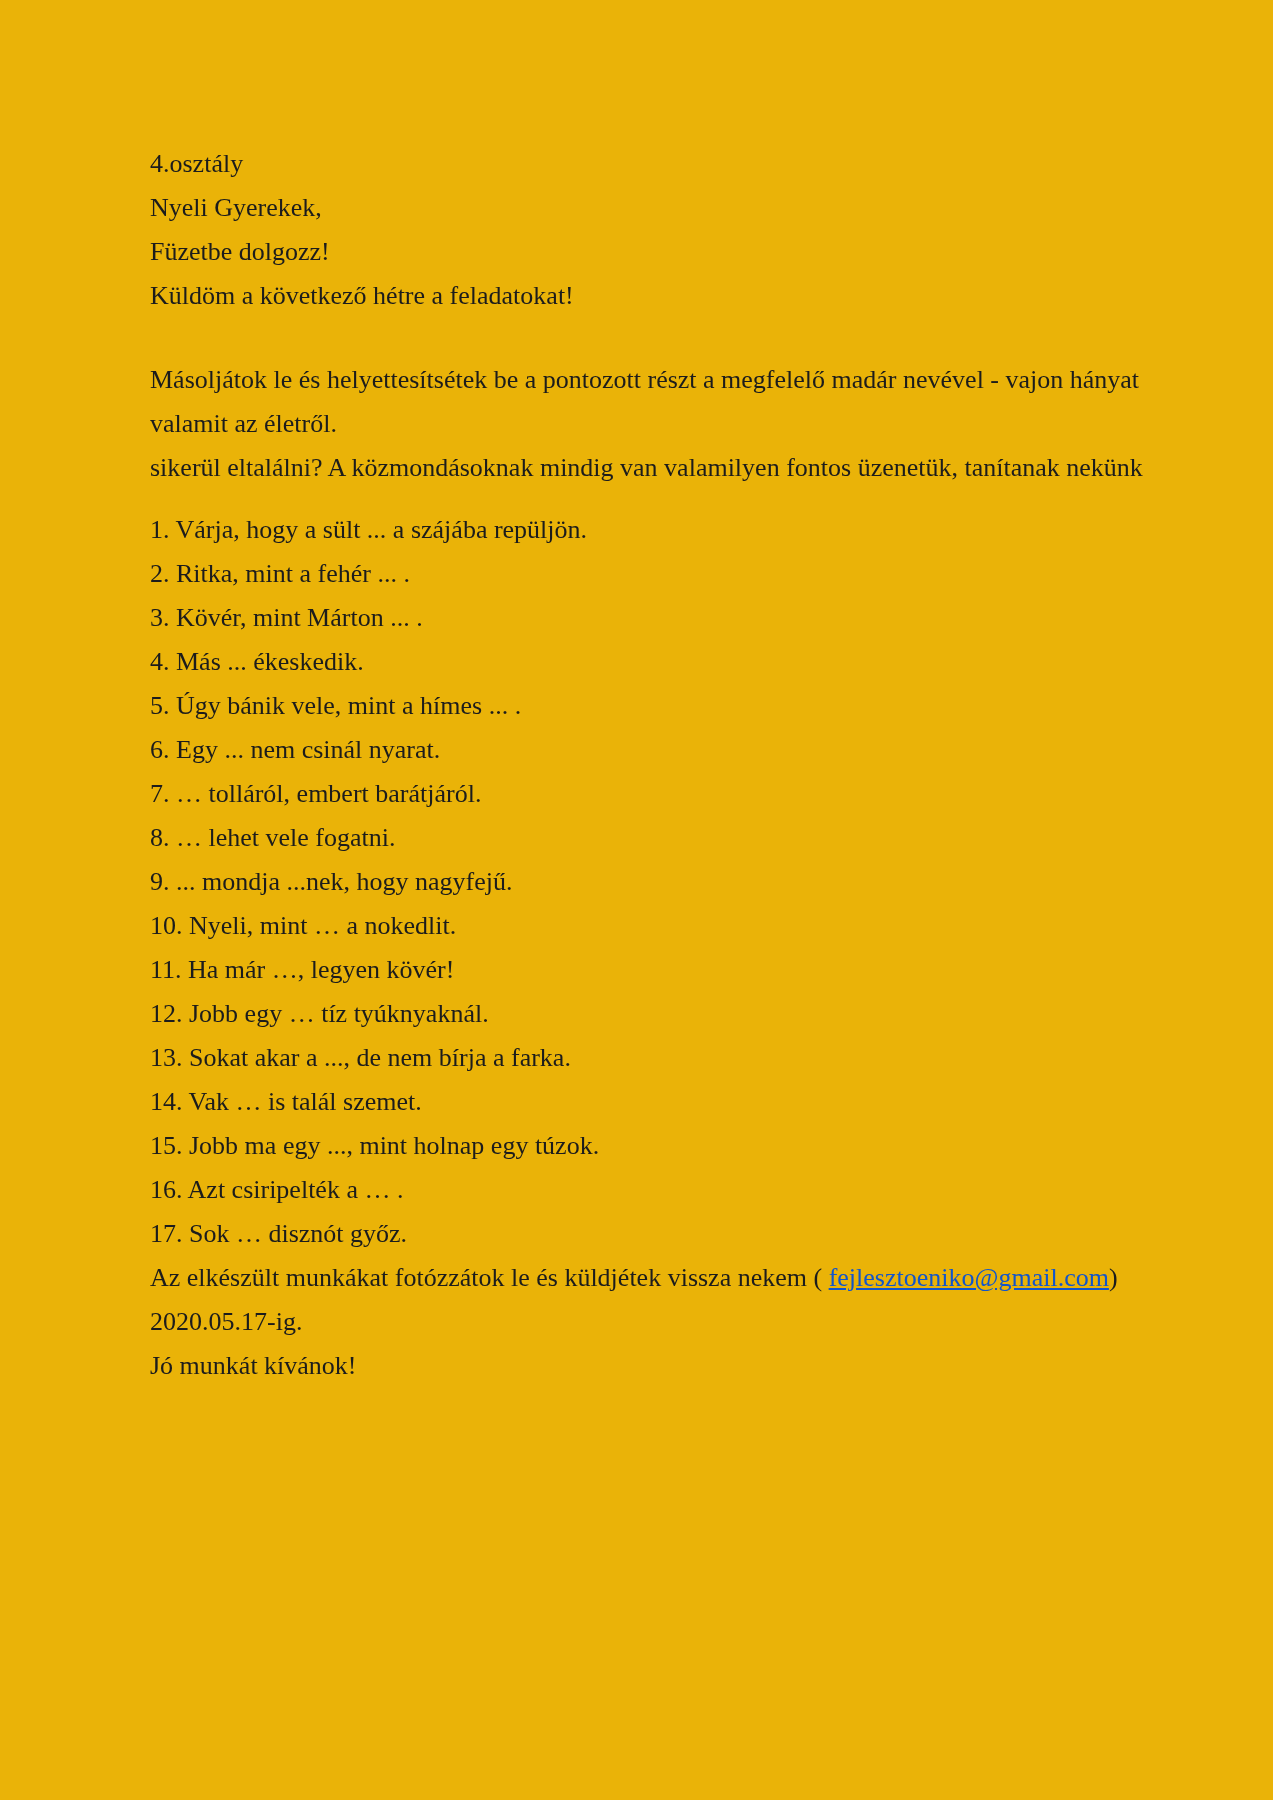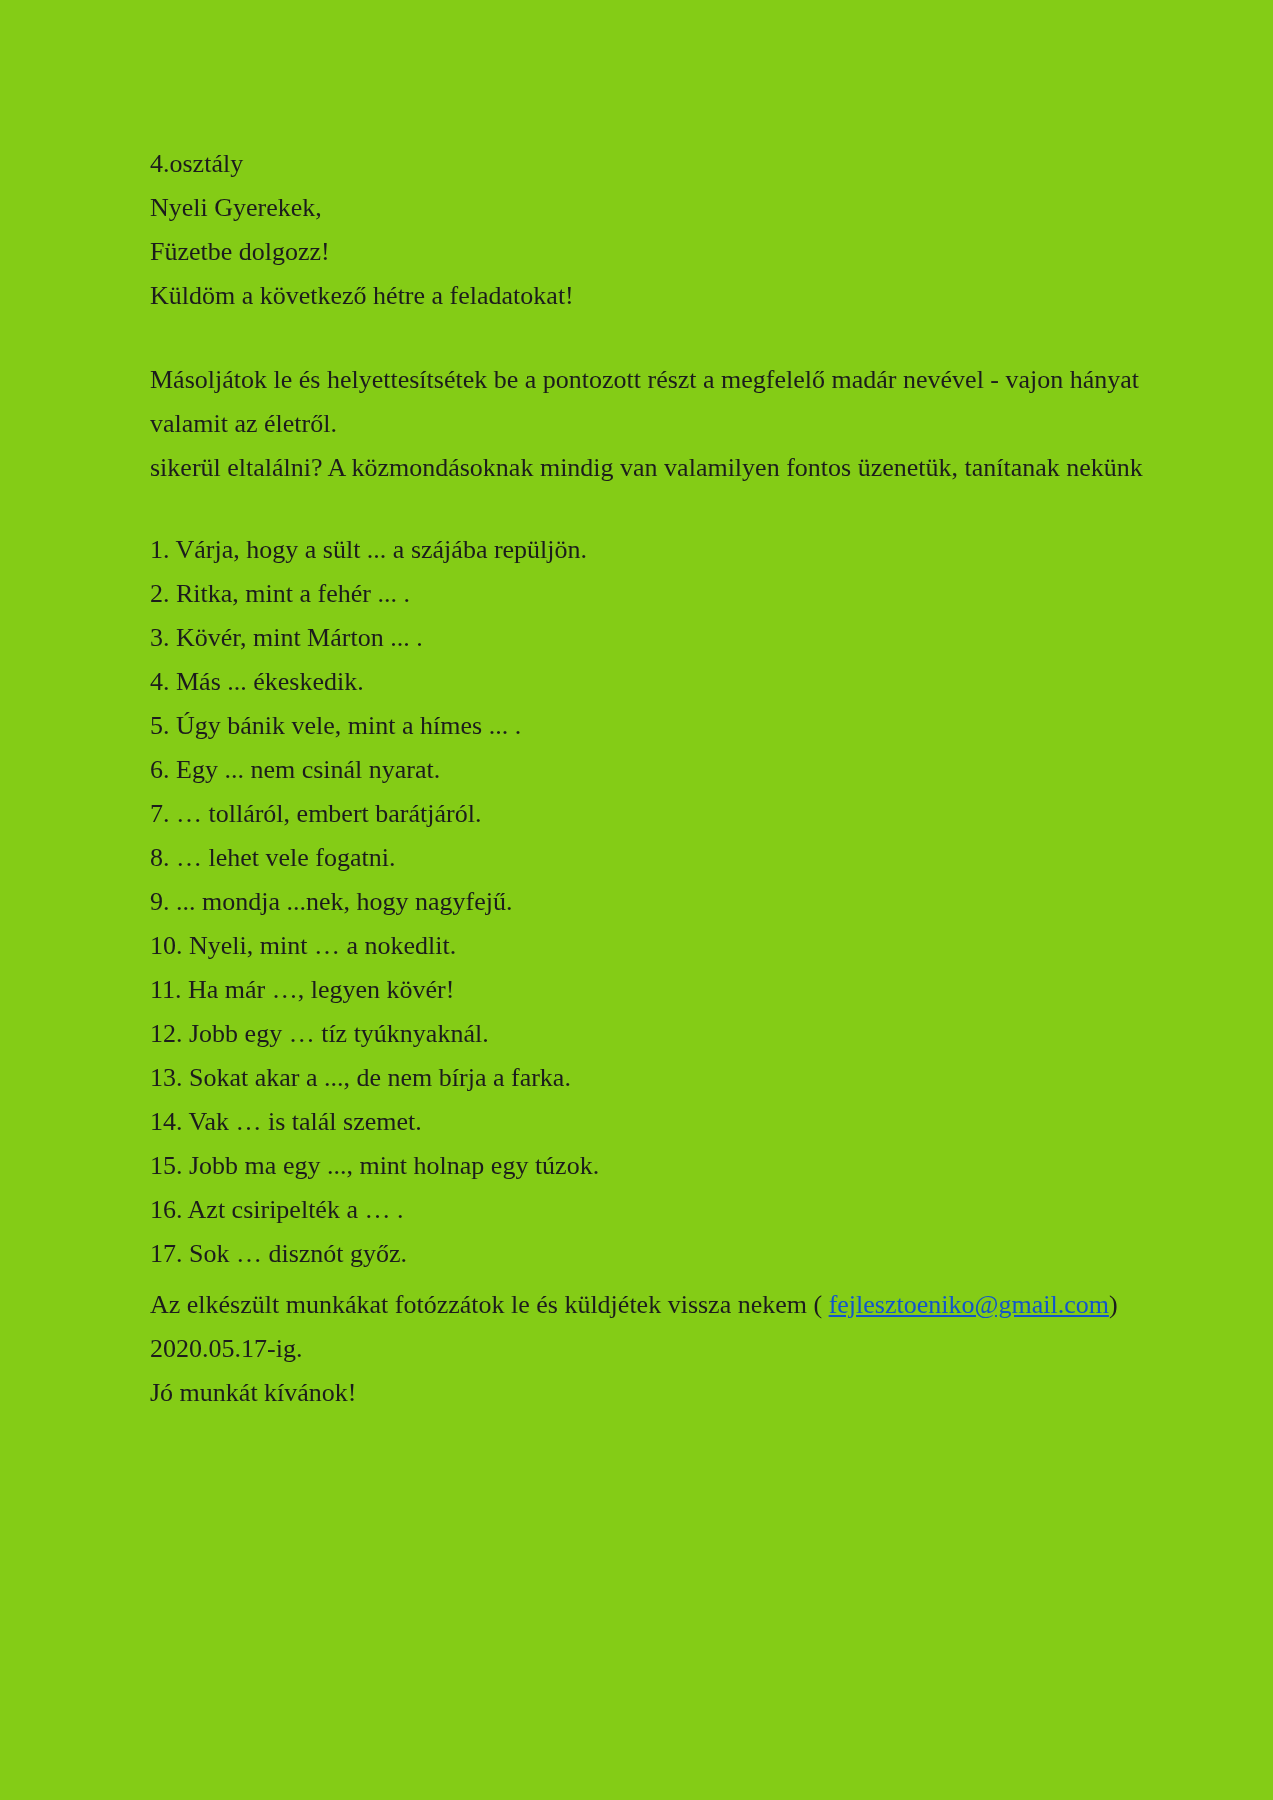--- a/index.html
+++ b/index.html
@@ -12,32 +12,32 @@
     height: 1800px;
     overflow: hidden;
     font-family: "Liberation Serif", "DejaVu Serif", serif;
     color: #1c1c1c;
   }
   .page {
     box-sizing: border-box;
     width: 1273px;
     height: 1800px;
     padding: 142px 120px 4px 150px;
-    background: #84cc16;
+    background: #eab308;
   }
   .line {
     margin: 0;
     font-size: 26px;
     line-height: 44px;
     white-space: nowrap;
     font-weight: 400;
   }
   .block-header { margin-bottom: 40px; }
-  .block-intro  { margin-bottom: 38px; }
-  .block-tasks  { margin-bottom: 7px; }
+  .block-intro  { margin-bottom: 18px; }
+  .block-tasks  { margin-bottom: 0; }
   a.email-link {
     color: #1155cc;
     cursor: pointer;
   }
 </style>
 </head>
 <body>
 
 <div class="page">
 

